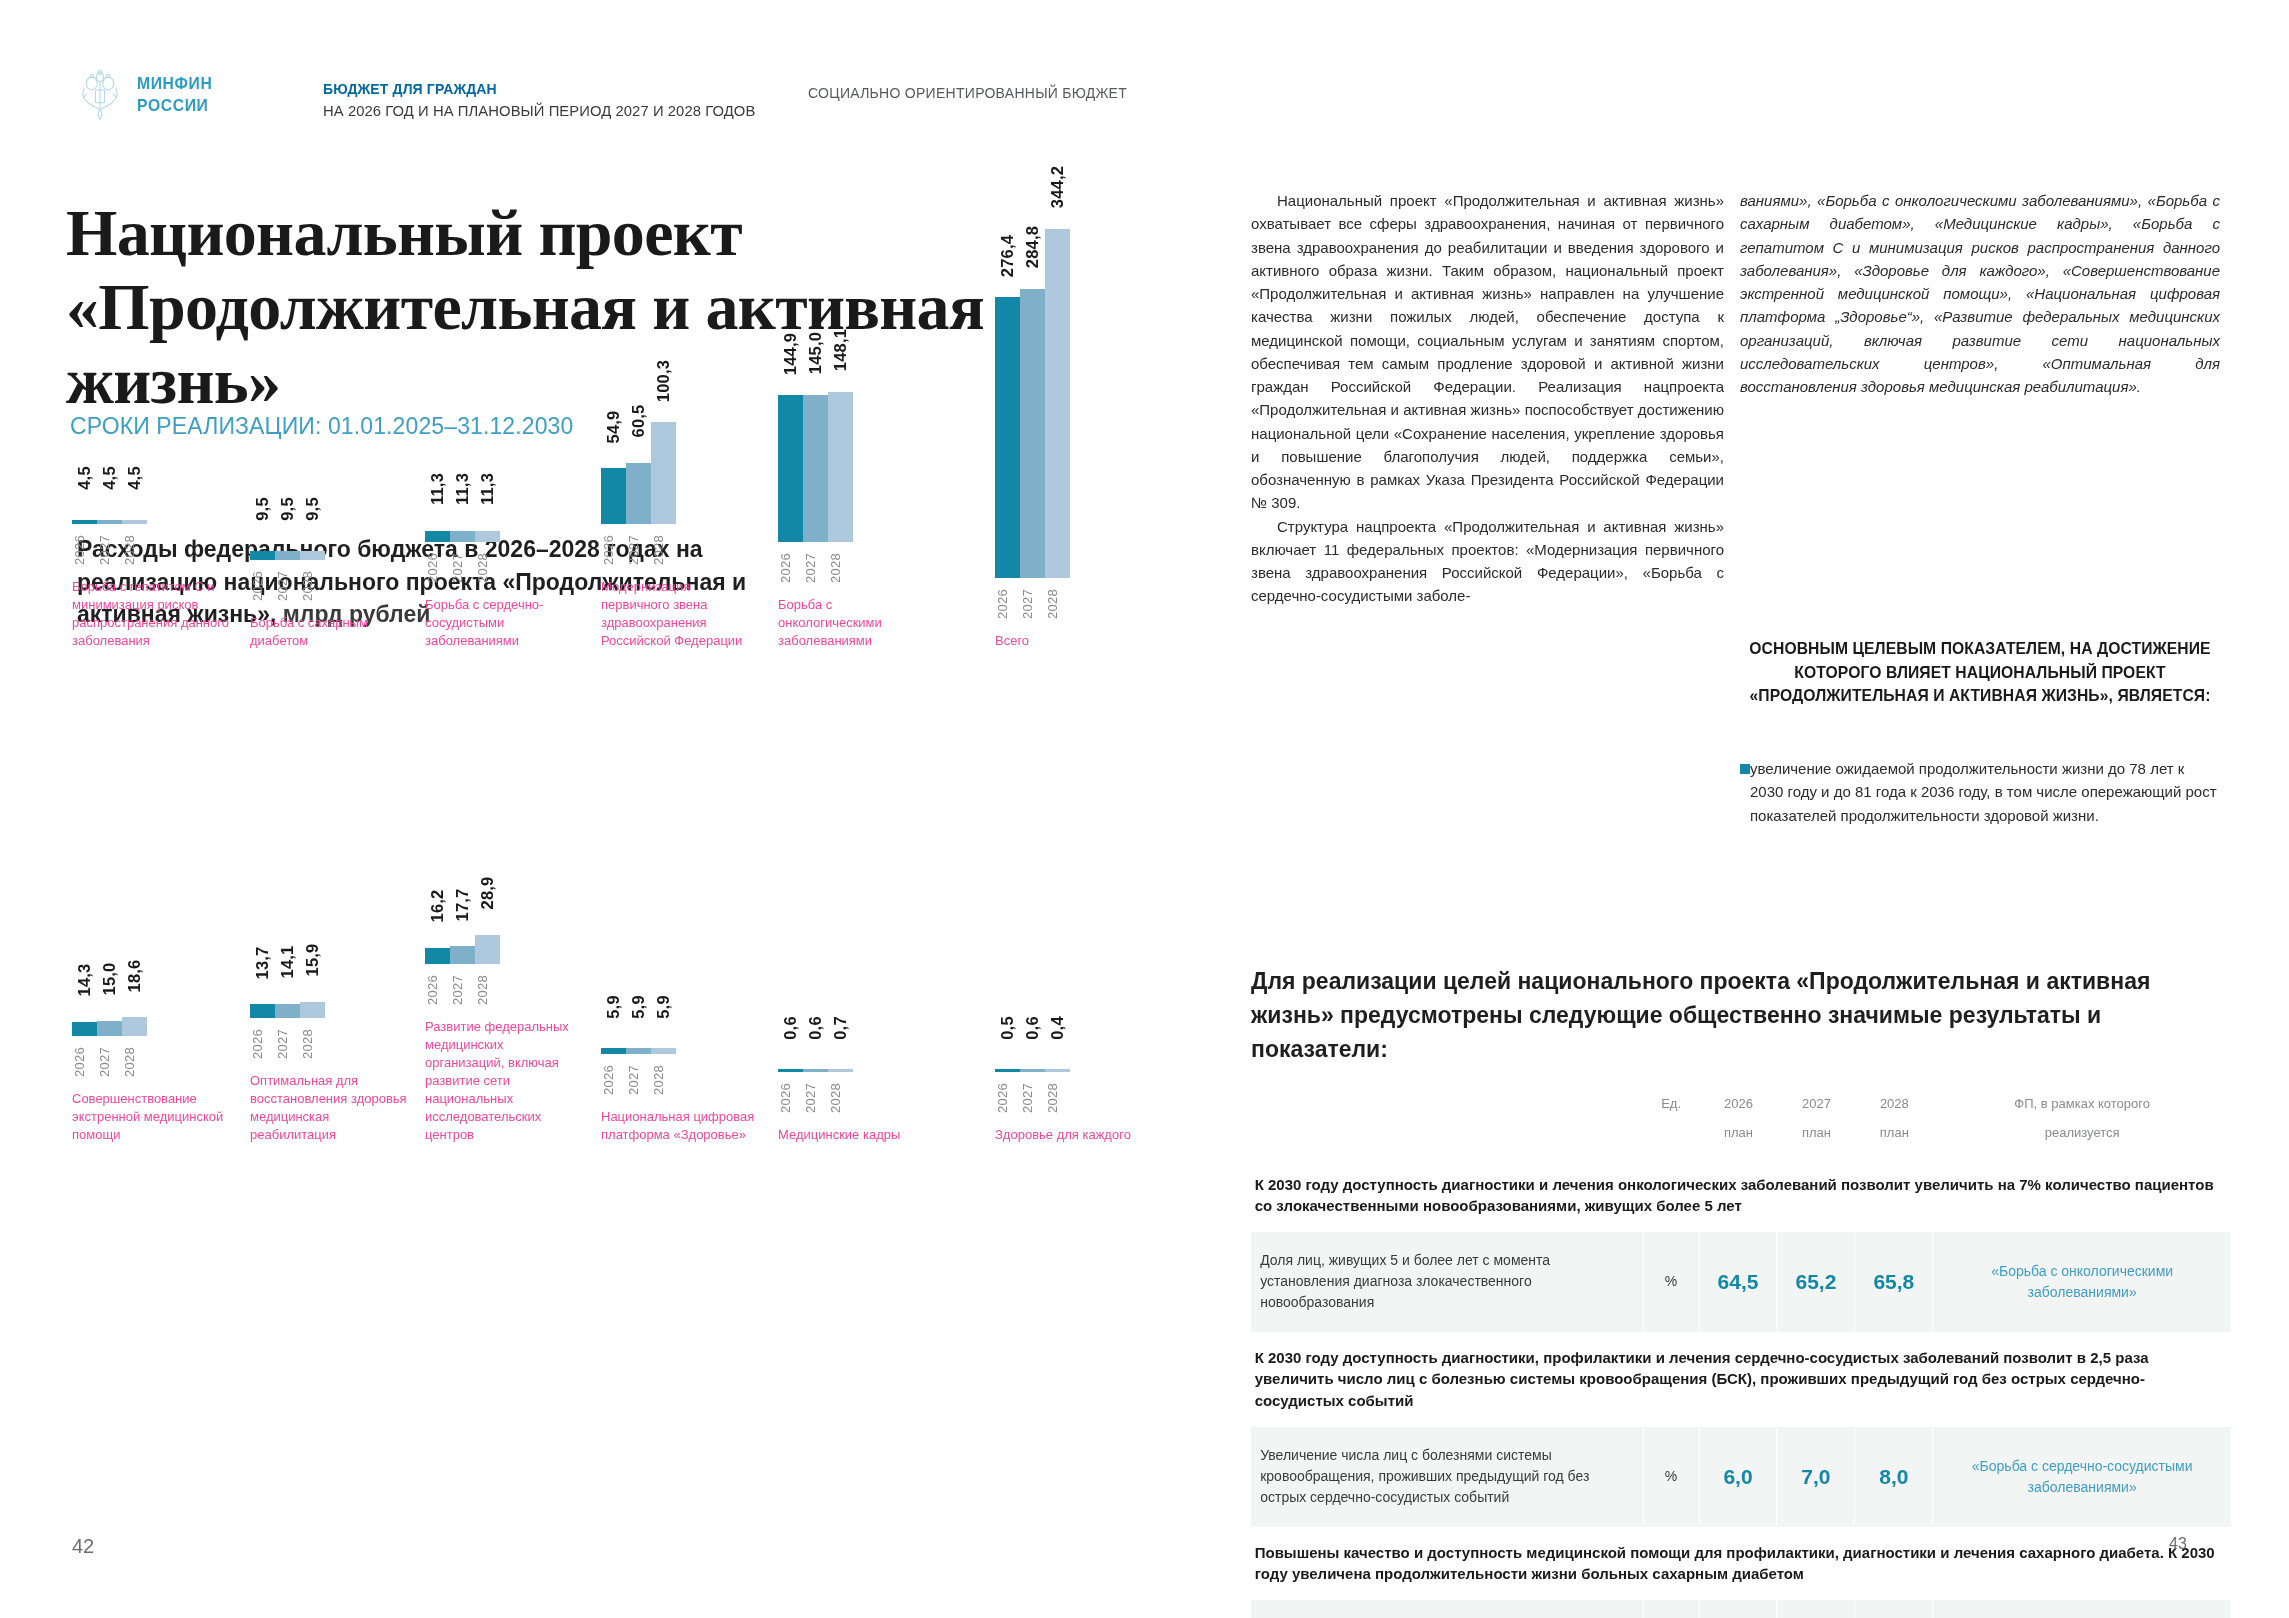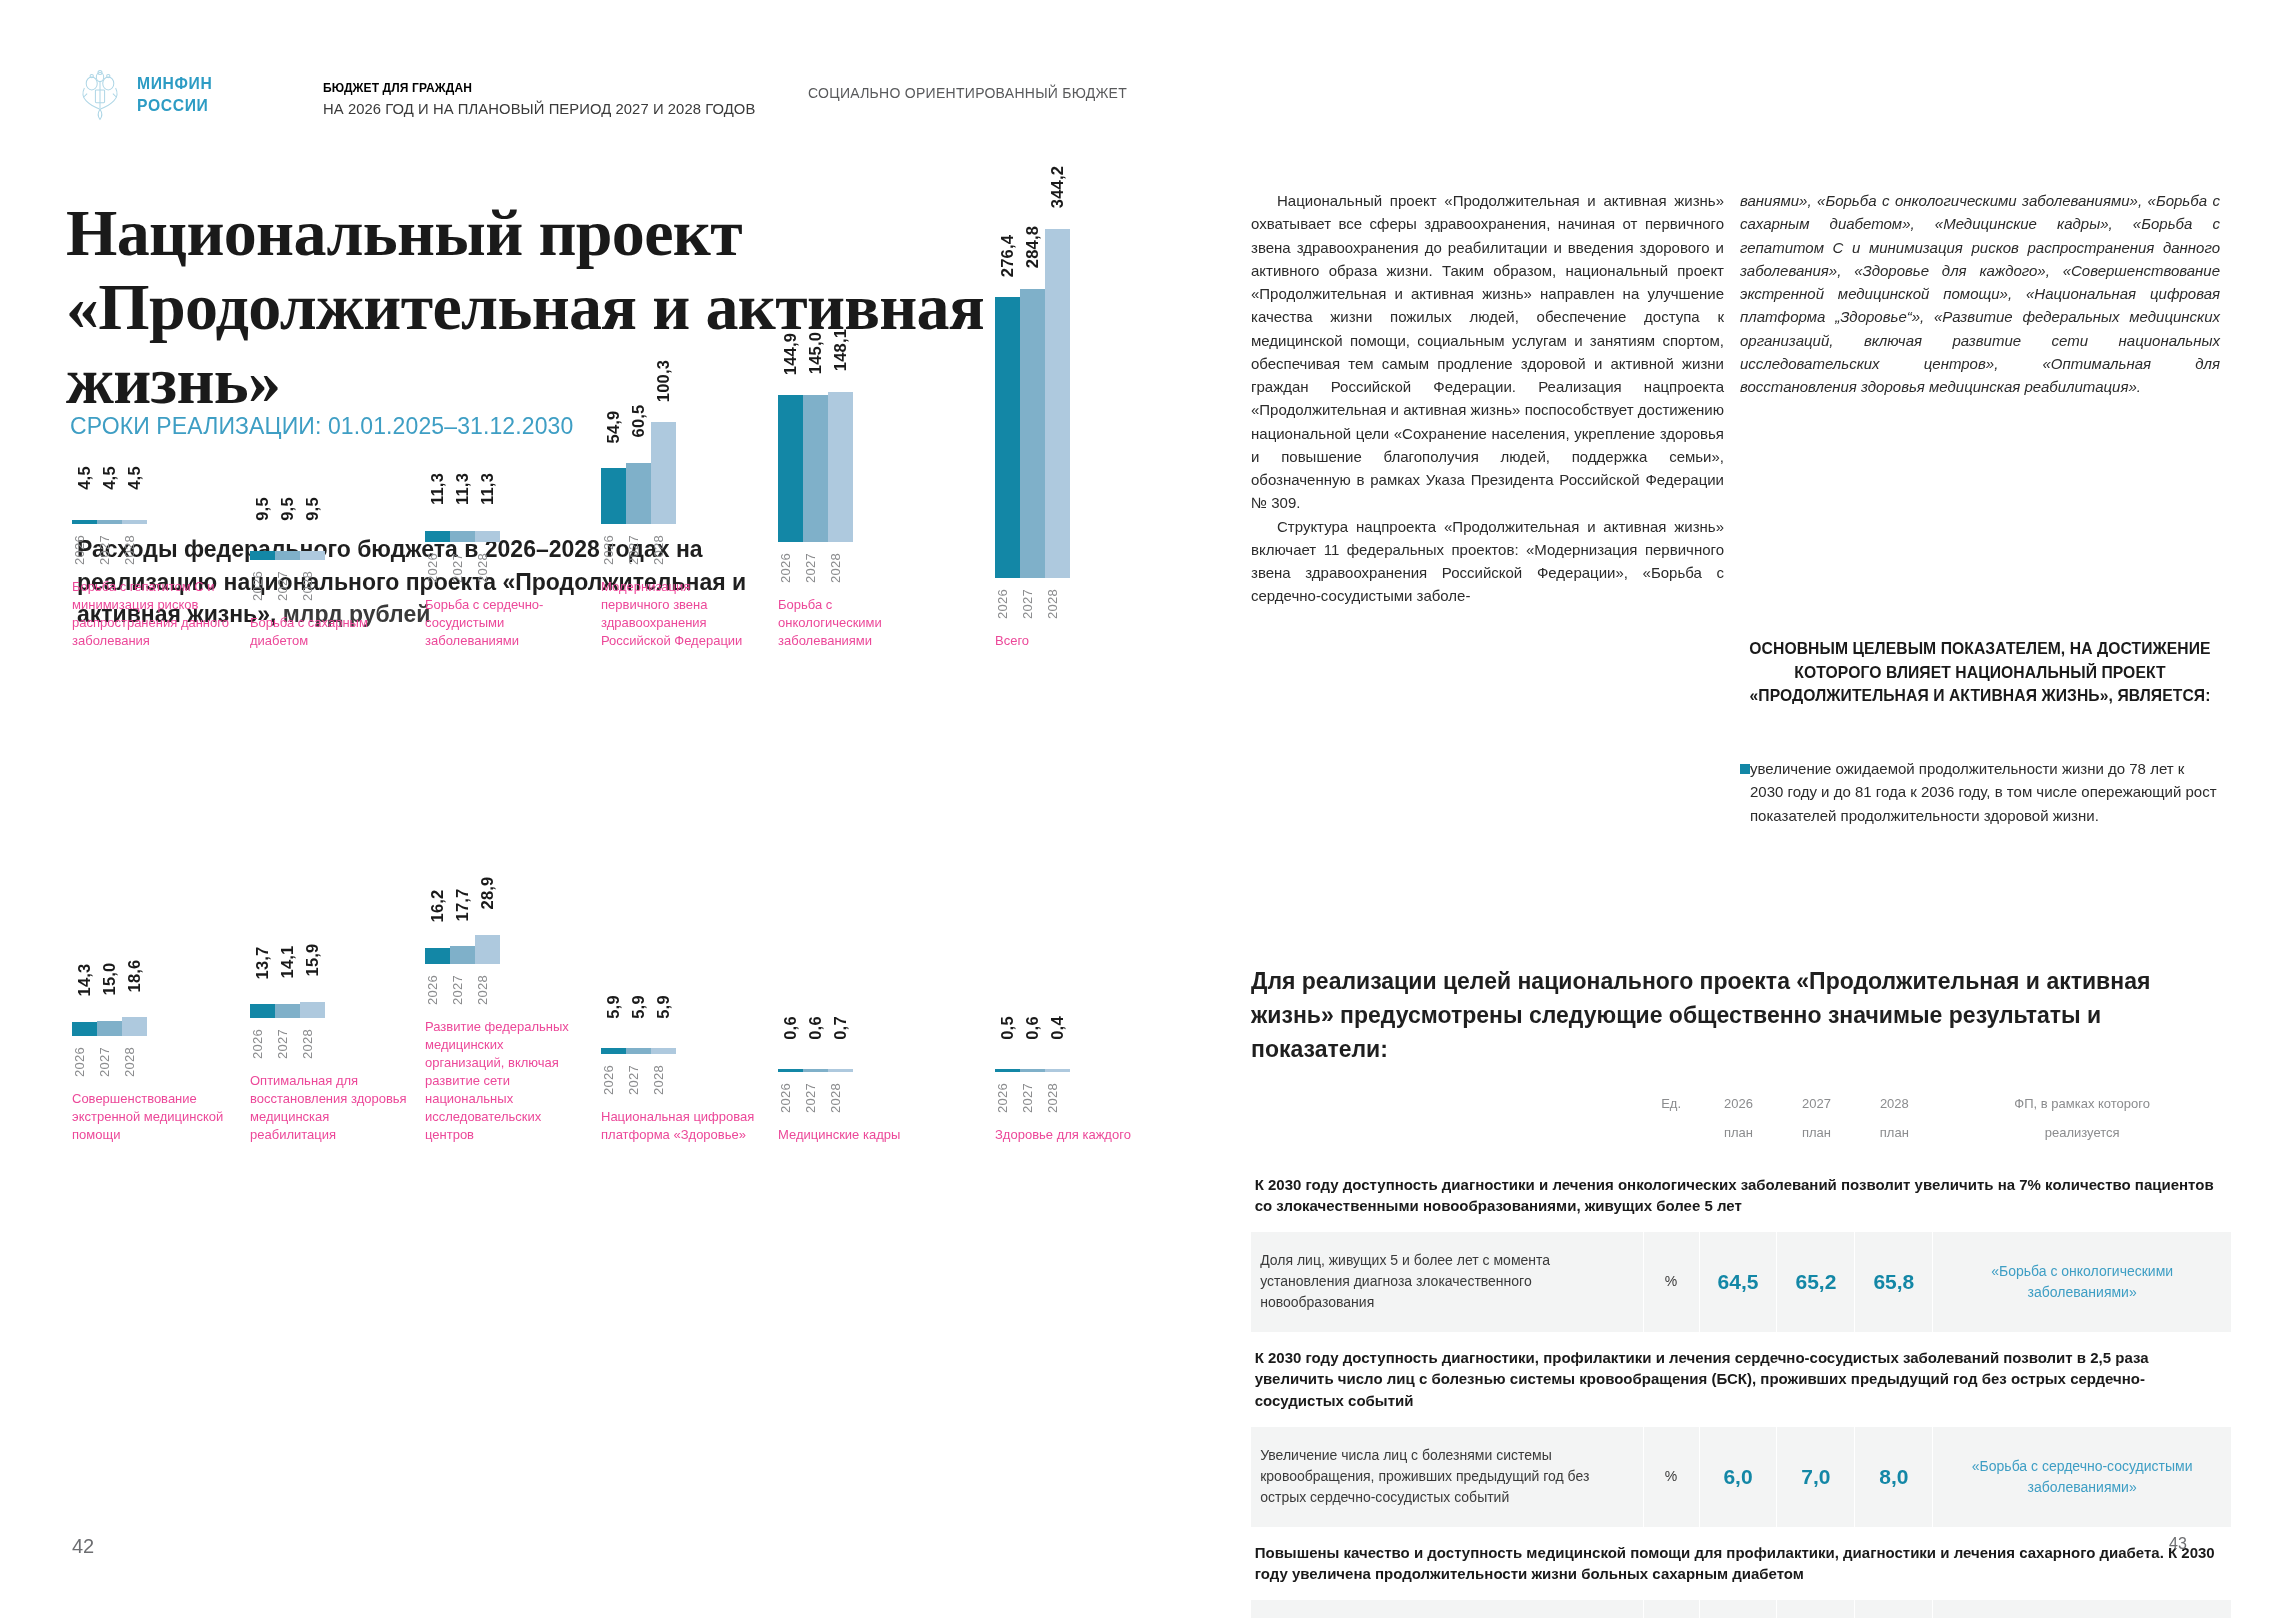--- a/index.html
+++ b/index.html
@@ -11,21 +11,21 @@
     overflow: hidden;
   }
   .page { position: relative; width: 2290px; height: 1619px; background:#fff; }
 
   
   .header { position:absolute; left:0; top:0; width:1908px; height:138px; }
   .logo-block { position:absolute; left:76px; top:66px; display:flex; align-items:center; gap:13px; }
   .coat { width:48px; height:57px; }
   .logo-text { font-size:15.7px; font-weight:700; line-height:1.35; color:#2d9cc4; letter-spacing:.04em; }
   .hdr-mid { position:absolute; left:323px; top:81px; }
-  .hdr-mid .l1 { font-size:12px; font-weight:700; letter-spacing:.01em; color:#000000; }
+  .hdr-mid .l1 { font-size:14px; font-weight:700; letter-spacing:.01em; color:#0369a1; }
   .hdr-mid .l2 { font-size:14.8px; font-weight:400; letter-spacing:.005em; color:#3a3a3a; margin-top:5.5px; }
   .hdr-right { position:absolute; left:808px; top:83px; font-size:14px; line-height:1.5; color:#58595b; letter-spacing:.02em; }
 
   
   .left-page { position:absolute; left:0; top:0; width:1209px; height:1619px; }
   .big-title {
     position:absolute; left:66px; top:196px; width:923px;
     font-family:"Liberation Serif", serif;
     font-weight:700; font-size:66px; line-height:1.12; color:#1a1a1a;
     letter-spacing:-0.01em;

